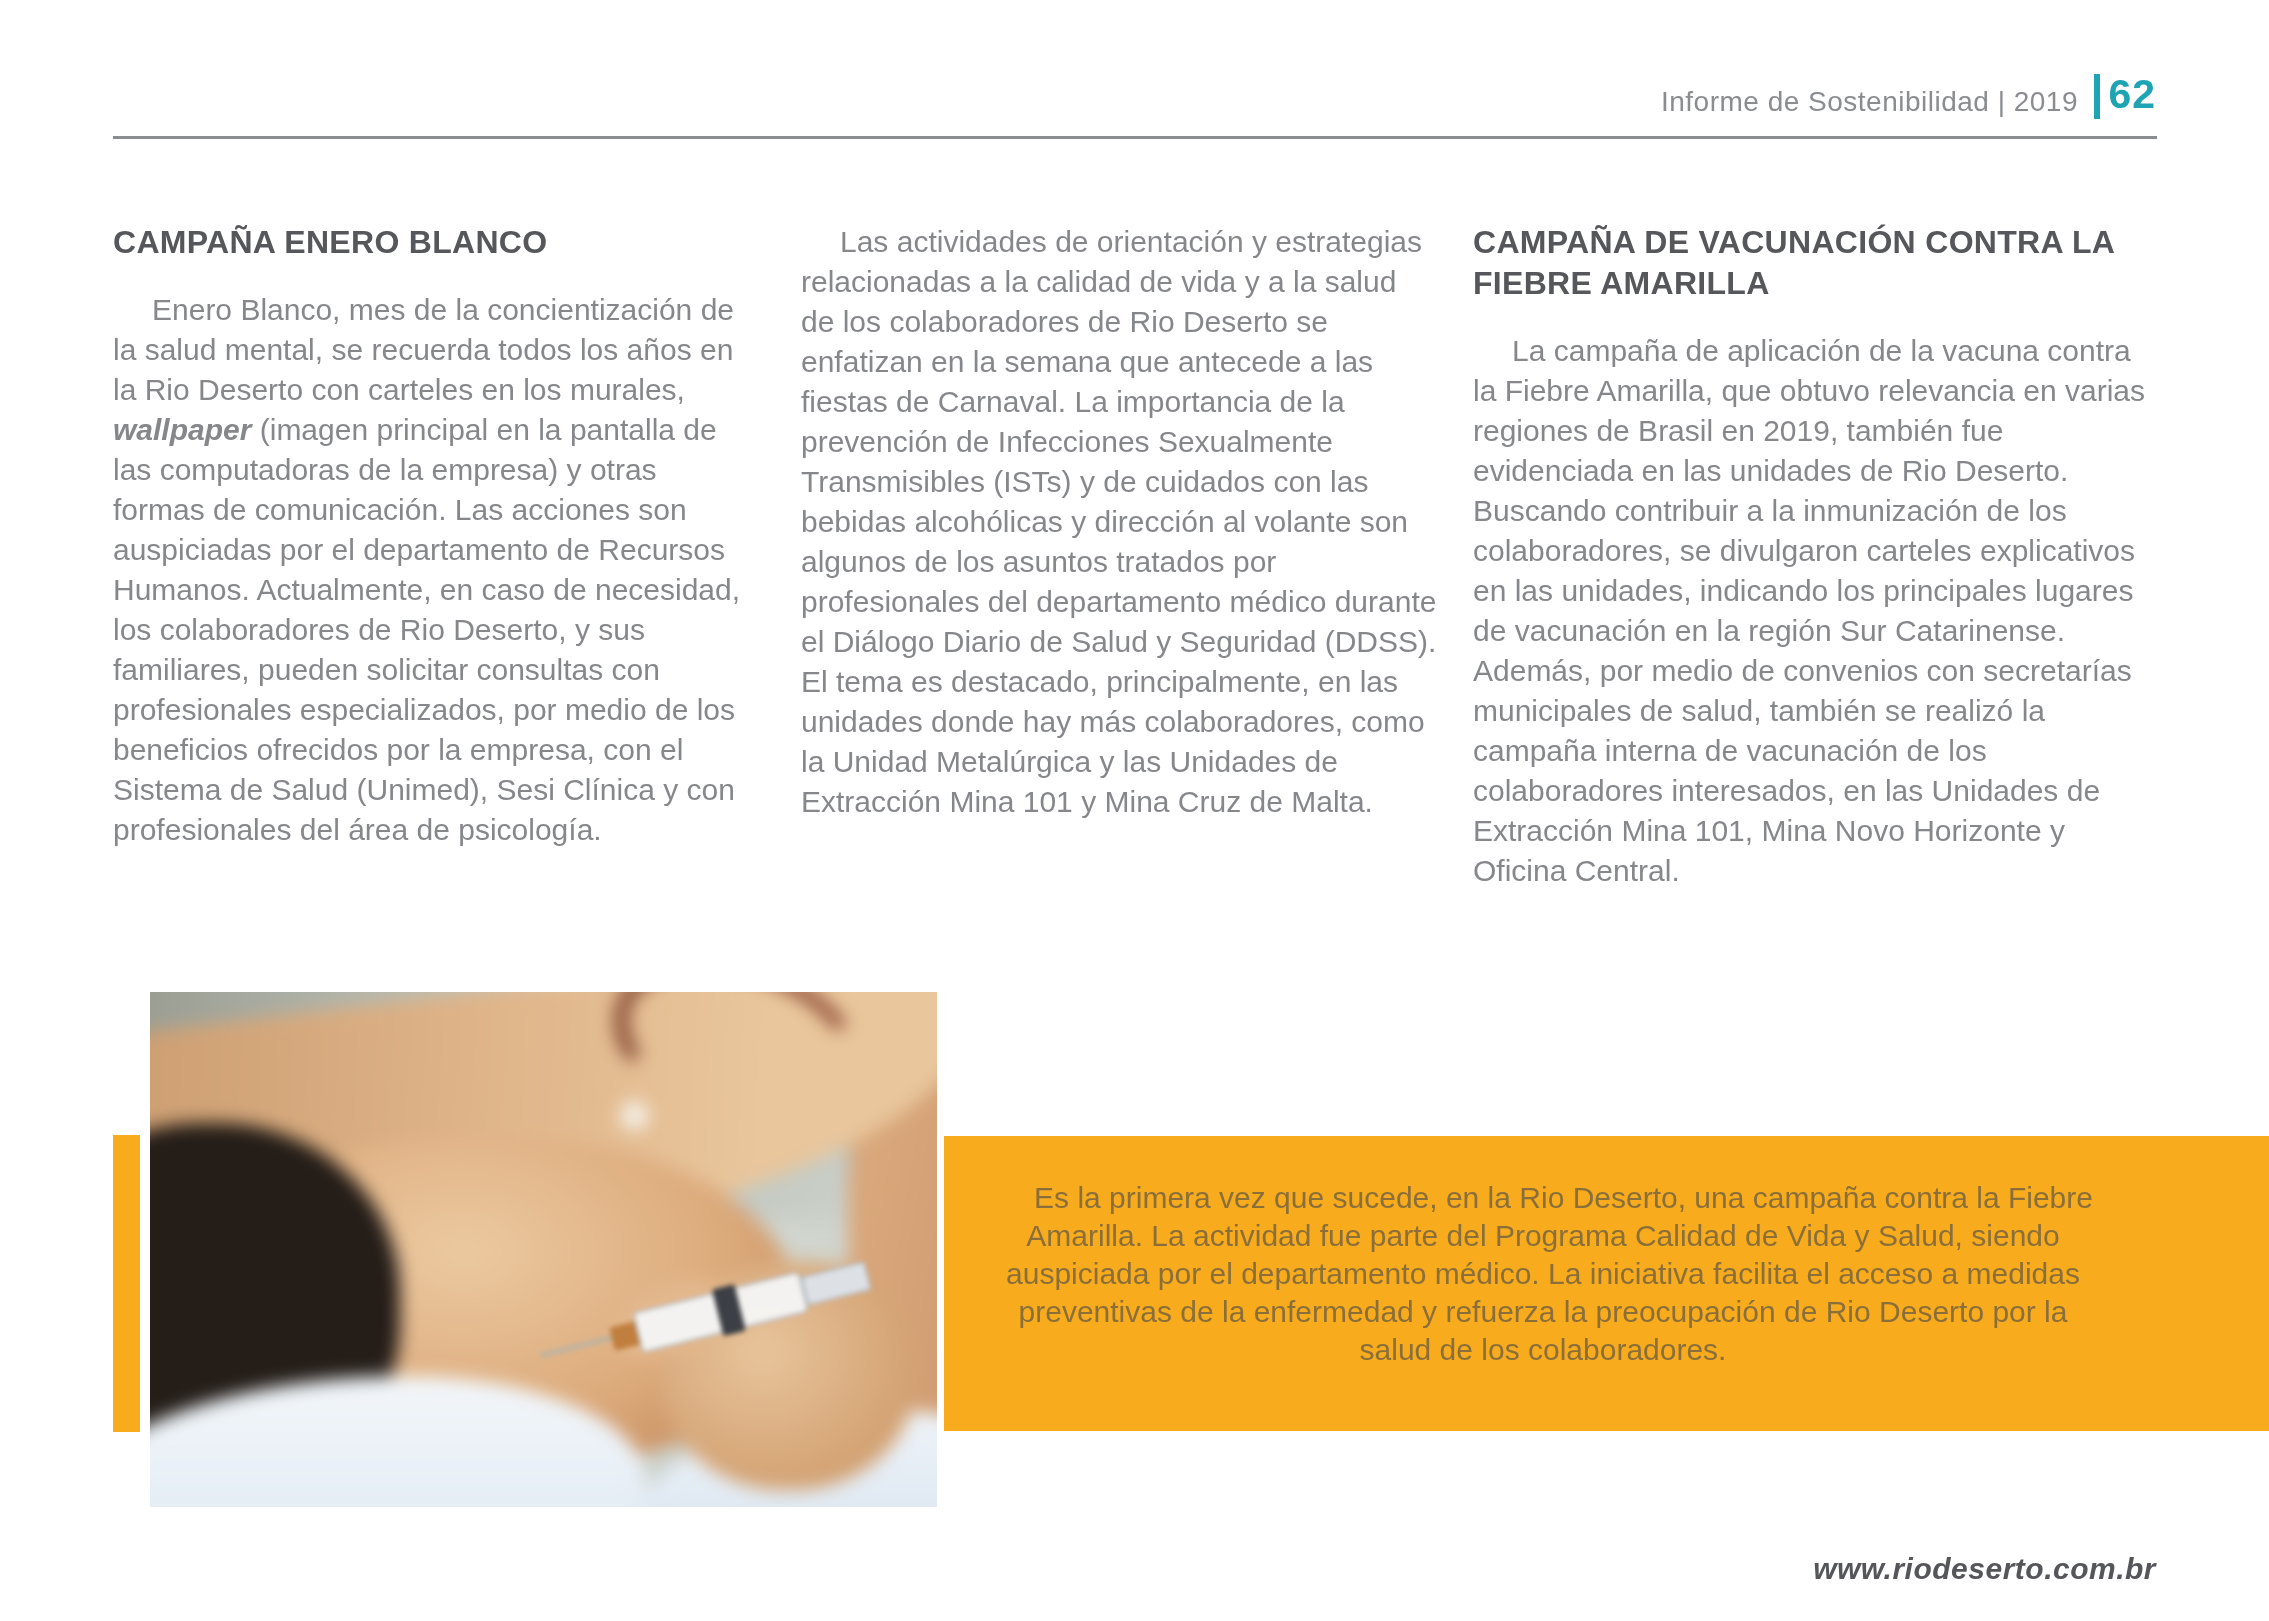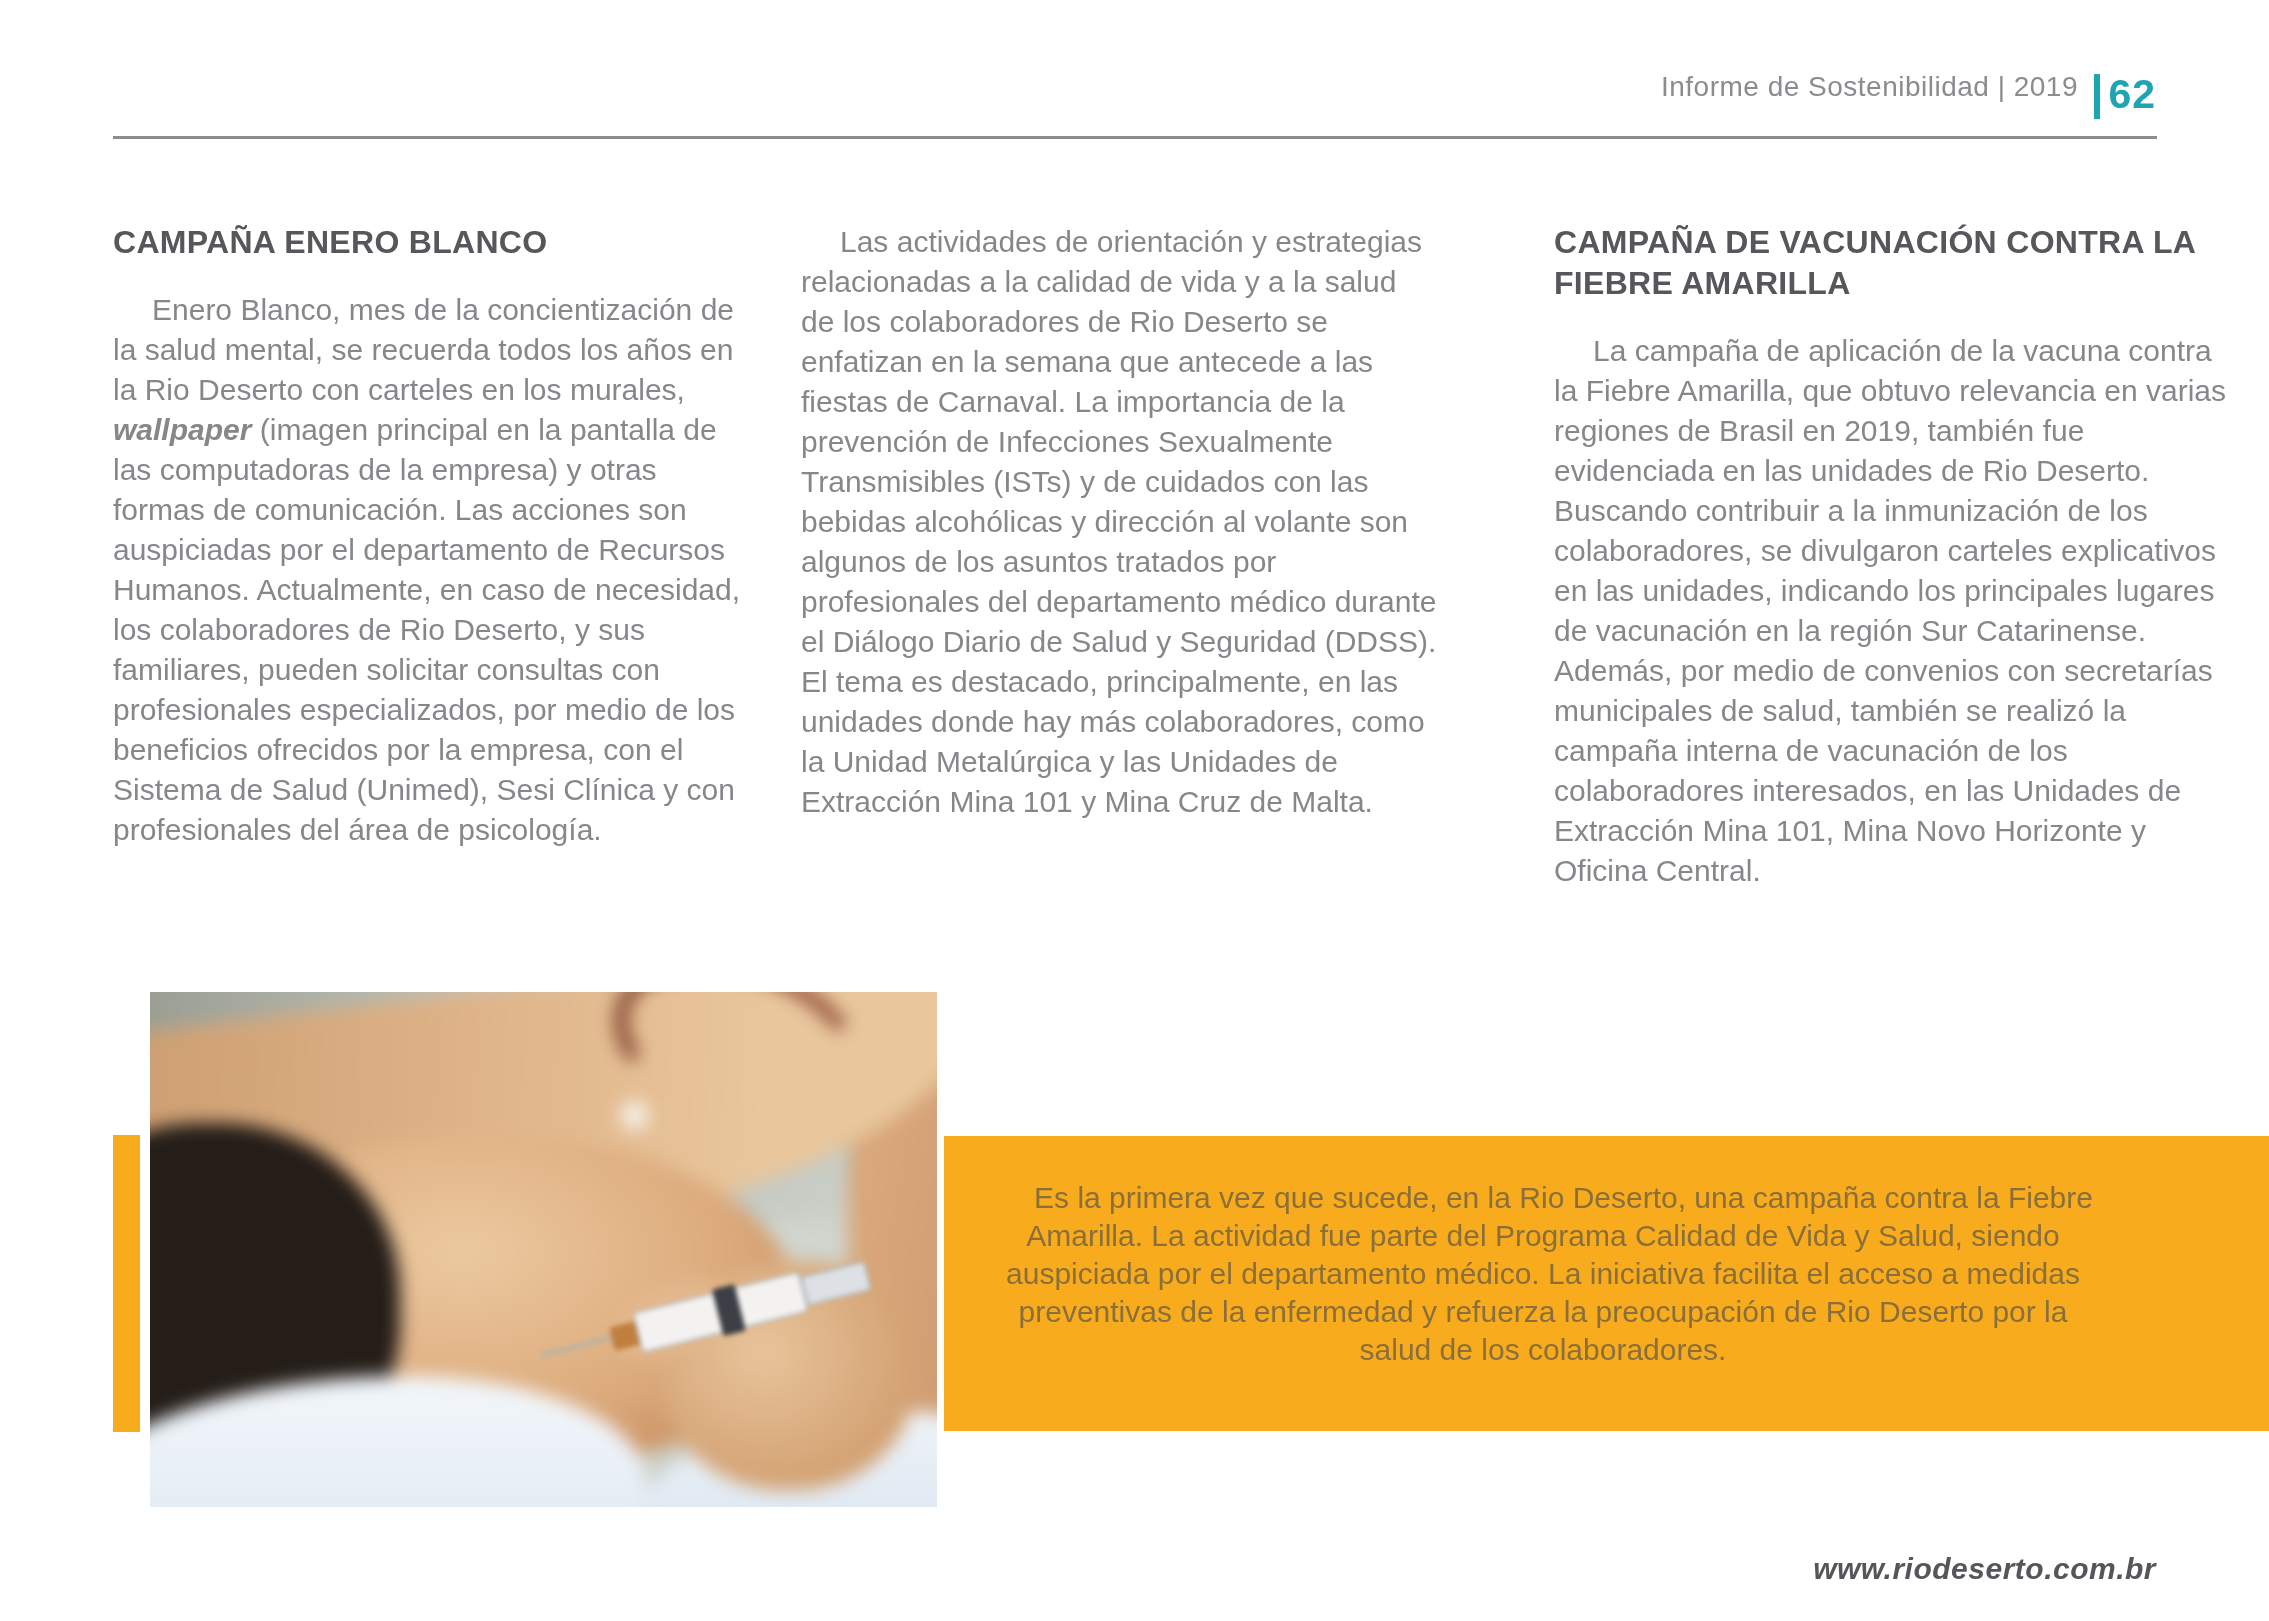--- a/index.html
+++ b/index.html
@@ -12,42 +12,42 @@
   }
   *{margin:0;padding:0;box-sizing:border-box;}
   html,body{background:#ffffff;}
   body{font-family:"Liberation Sans",sans-serif;}
   .page{
     position:relative;width:2269px;height:1621px;background:#ffffff;overflow:hidden;
   }
 
   
   .header{
-    position:absolute;top:71px;right:113px;display:flex;align-items:flex-start;
+    position:absolute;top:71px;right:113px;display:flex;align-items:flex-end;
   }
   .header .report-title{
     font-size:28px;color:var(--header-gray);letter-spacing:0.5px;font-weight:400;
   }
   .header .divider{
     width:5.9px;height:45px;background:var(--accent-teal);
     margin:0 8.8px 0 15.7px;align-self:center;transform:translateY(2px);
   }
   .header .page-number{
     font-size:41px;font-weight:bold;color:var(--accent-teal);letter-spacing:1px;
   }
   .header-rule{
     position:absolute;top:136px;left:113px;width:2044px;height:2.9px;background:#8B8D90;
   }
 
   
   .columns{position:absolute;top:222px;left:113px;width:2044px;}
   .col{position:absolute;top:0;}
   .col1{left:0;width:635px;}
   .col2{left:688px;width:637px;}
-  .col3{left:1441px;width:678px;}
+  .col3{left:1360px;width:678px;}
   .col h2{
     font-size:32px;line-height:41px;font-weight:bold;color:var(--heading-gray);
     letter-spacing:0.3px;margin-bottom:26.5px;
   }
   .col p{
     font-size:30px;line-height:40px;color:var(--body-gray);
     text-indent:39px;font-weight:400;
   }
   .col p .wallpaper{font-style:italic;font-weight:bold;color:var(--body-gray);margin-top:24px;}
 

